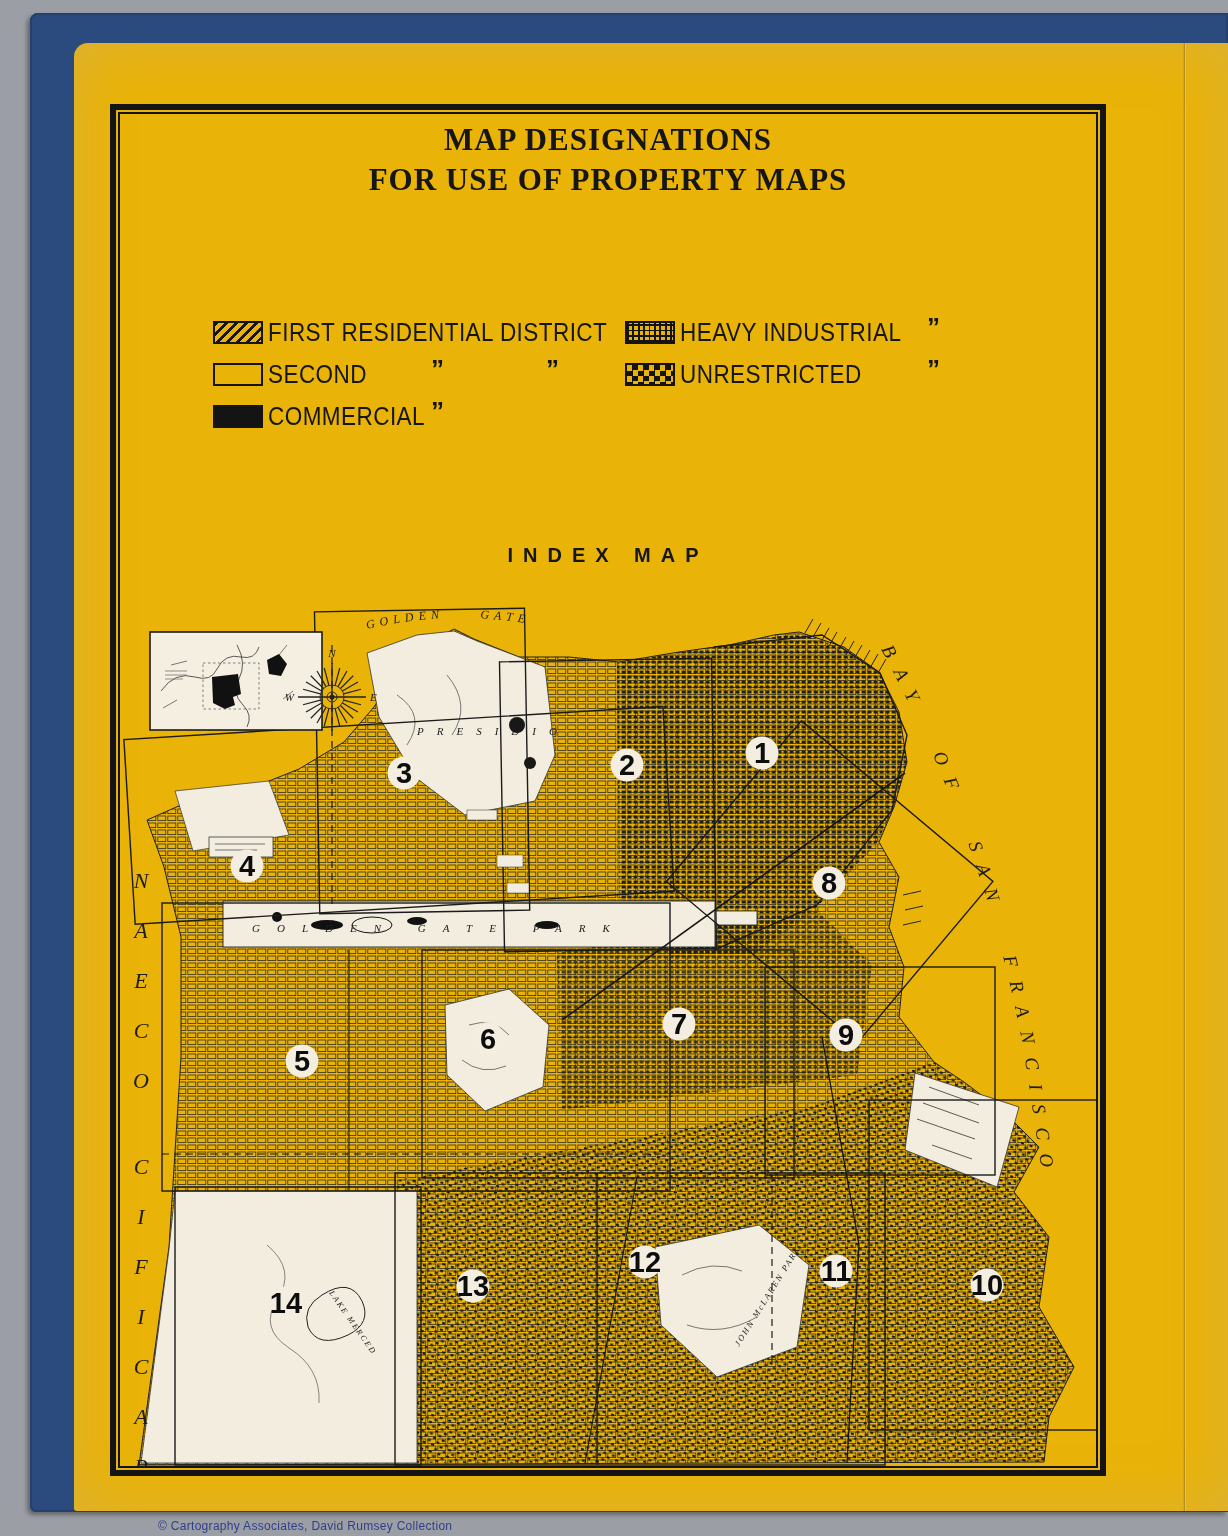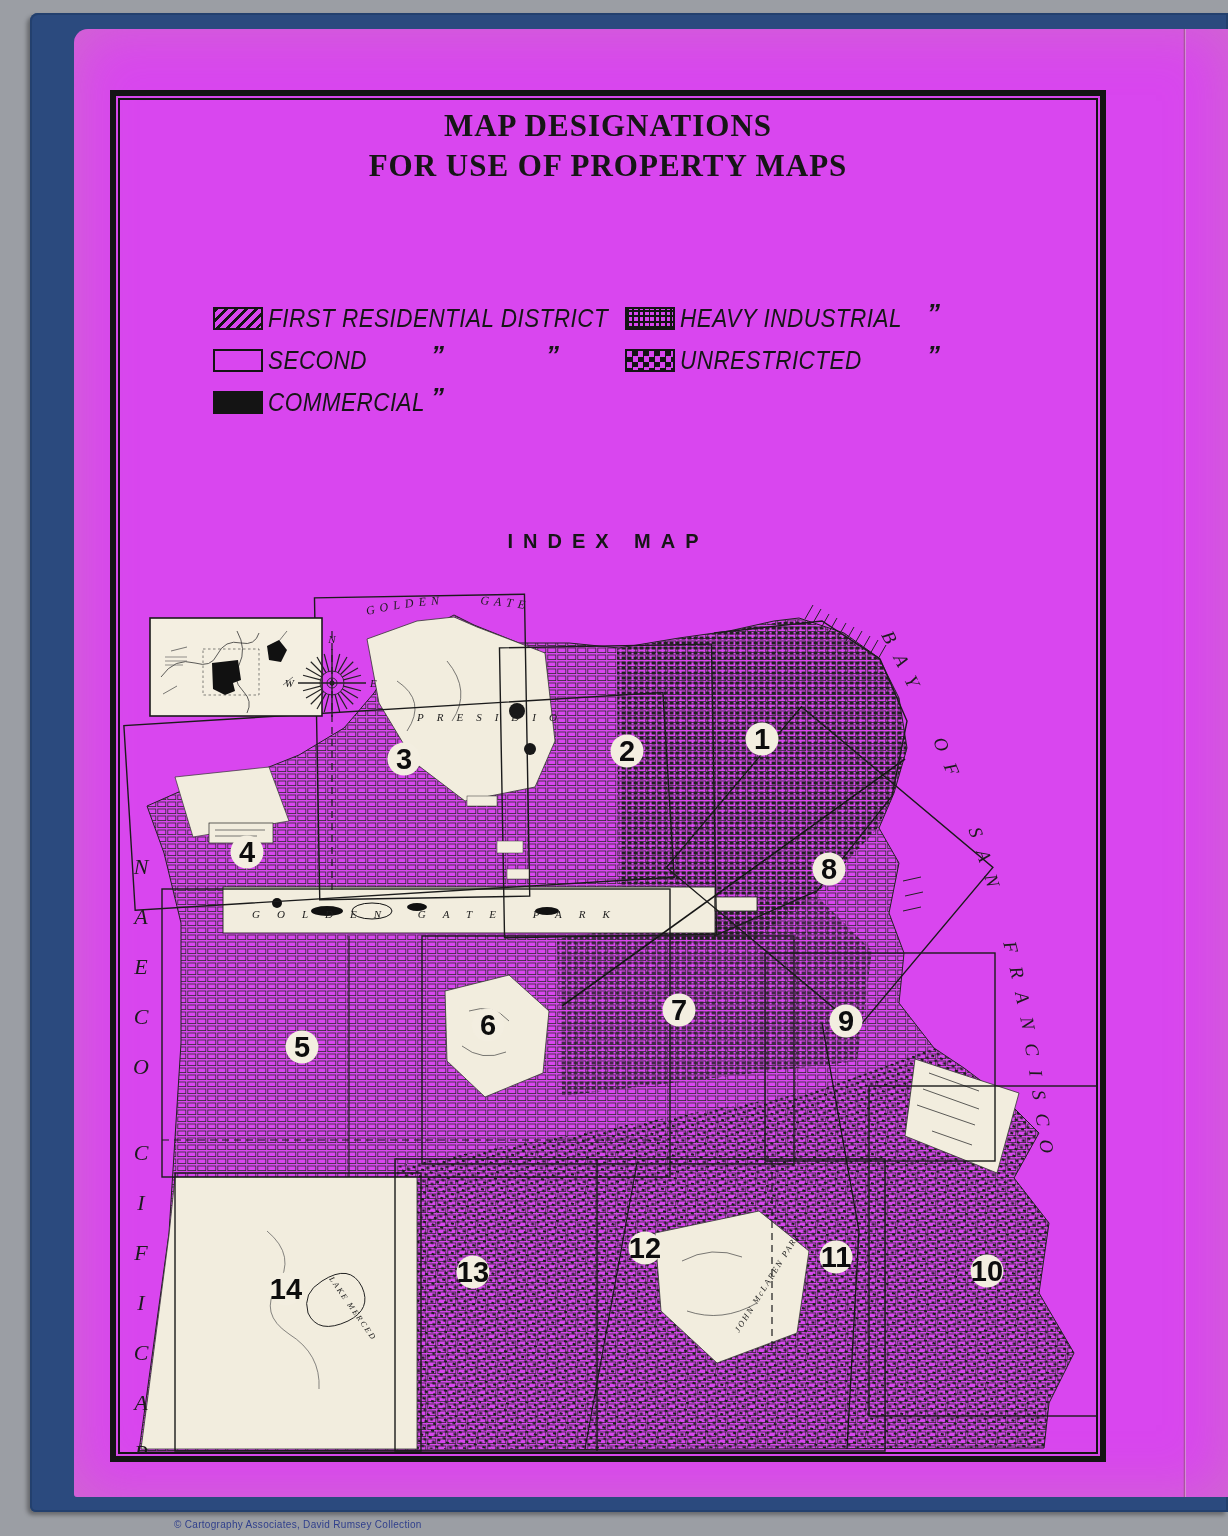--- a/index.html
+++ b/index.html
@@ -7,22 +7,22 @@
     width:1228px;height:1536px;position:relative;overflow:hidden;
     background:#9b9ea4;
     font-family:"Liberation Sans",sans-serif;
   }
   .cover{
     position:absolute;left:30px;top:13px;width:1198px;height:1499px;
     background:#2b4a7e;border-radius:8px 0 0 6px;
     box-shadow:inset 0 0 0 2px #23406e, -3px 3px 4px rgba(0,0,0,.35);
   }
   .page{
-    position:absolute;left:74px;top:29px;width:1154px;height:1468px;
-    background:#d946ef;border-radius:14px 0 0 3px;
+    position:absolute;left:74px;top:43px;width:1154px;height:1468px;
+    background:#eab308;border-radius:14px 0 0 3px;
     box-shadow:inset 0 0 60px rgba(190,175,140,.35);
   }
   .page::after{ 
     content:"";position:absolute;top:0;bottom:0;right:42px;width:3px;
     background:linear-gradient(90deg,rgba(120,105,70,.0),rgba(100,88,55,.38),rgba(255,255,250,.5));
   }
   .frame{
     position:absolute;left:36px;top:61px;width:996px;height:1372px;
     border:6px solid #141414;box-sizing:border-box;
   }
@@ -33,21 +33,21 @@
     position:absolute;left:0;width:100%;text-align:center;
     font-family:"Liberation Serif",serif;font-weight:700;
     font-size:31px;letter-spacing:1px;color:#161616;white-space:nowrap;
   }
   #title1{top:12px;}
   #title2{top:52px;text-align:center;}
   .index-title{
     position:absolute;top:434px;left:0;width:100%;text-align:center;
     font-weight:700;font-size:20px;letter-spacing:10px;color:#161616;
   }
-  .leg-col{position:absolute;top:201px;font-style:italic;}
+  .leg-col{position:absolute;top:201px;}
   #leg-left{left:97px;width:412px;}
   #leg-right{left:509px;width:404px;}
   .leg-row{position:relative;height:42px;display:flex;align-items:center;}
   .swatch{width:50px;height:23px;border:2.5px solid #141414;box-sizing:border-box;margin-right:5px;flex:none;}
   .sw-solid{background:#141414;}
   .sw-outline{background:transparent;}
   .sw-hatch{background:repeating-linear-gradient(135deg,#141414 0 2.5px,transparent 2.5px 7px);}
   .sw-diamond{background:
       repeating-linear-gradient(45deg,#141414 0 1.8px,transparent 1.8px 4.6px),
       repeating-linear-gradient(-45deg,#141414 0 1.8px,transparent 1.8px 4.6px);}
@@ -56,22 +56,22 @@
       repeating-linear-gradient(90deg,#141414 0 1.7px,transparent 1.7px 5.4px);}
   .sw-checker{background-image:conic-gradient(#141414 0 25%,transparent 0 50%,#141414 0 75%,transparent 0);
       background-size:11px 11px;}
   .leg-label{
     font-size:25px;letter-spacing:.5px;color:#161616;white-space:nowrap;
     transform:scaleX(.9);transform-origin:left center;
   }
   .ditto{position:absolute;top:1px;font-weight:700;font-size:26px;color:#161616;}
   #index-map-svg{position:absolute;left:1px;top:495px;}
   .copyright{
-    position:absolute;left:174px;top:1519px;
-    font-size:10px;color:#2f3f8c;letter-spacing:.3px;
+    position:absolute;left:158px;top:1519px;
+    font-size:12px;color:#2f3f8c;letter-spacing:.3px;
   }
   svg text{font-family:"Liberation Serif",serif;}
   .map-label{font-style:italic;fill:#1c1c1c;}
   .district-num{font-family:"Liberation Sans",sans-serif;font-weight:700;fill:#0d0d0d;}
 </style>
 </head>
 <body>
 
 <div class="cover"></div>
 

